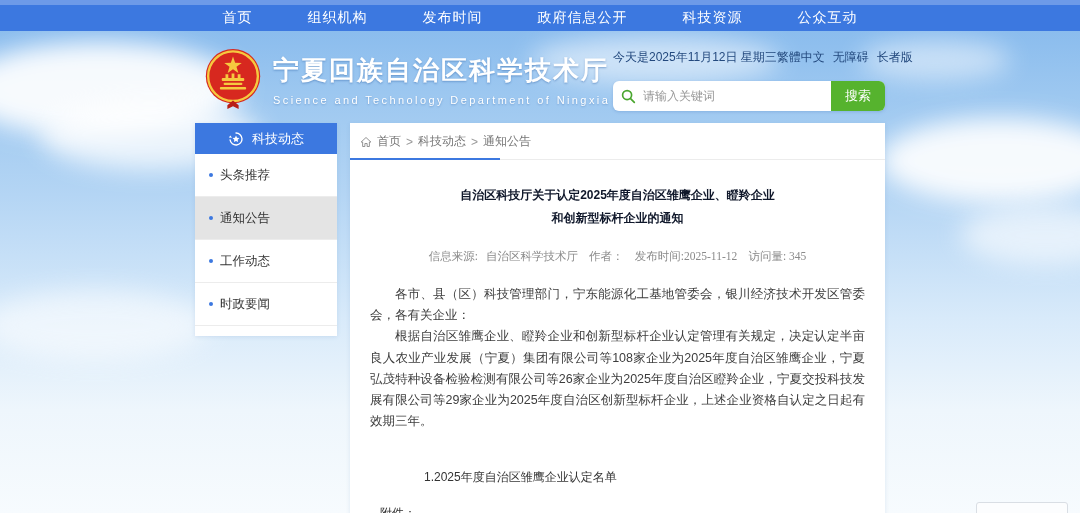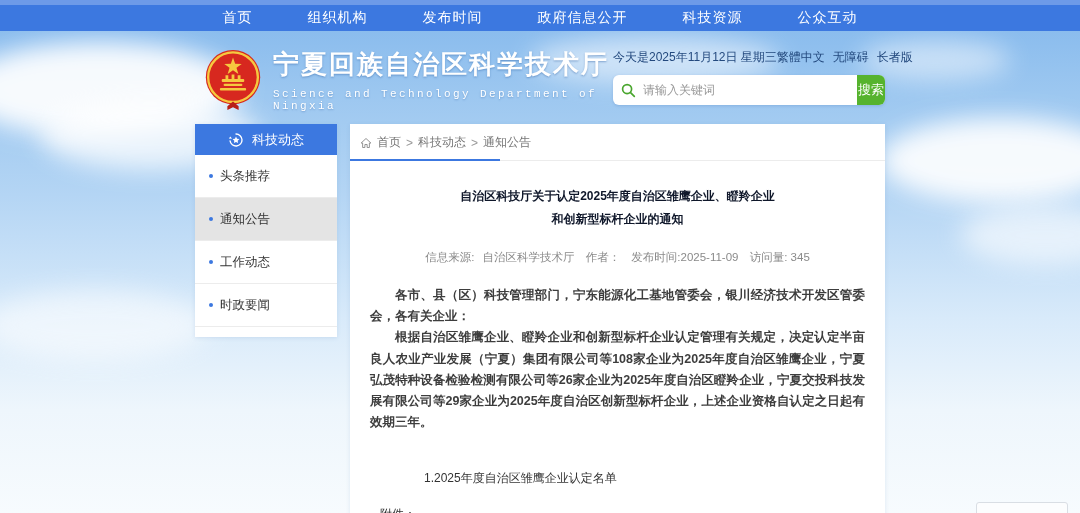--- a/index.html
+++ b/index.html
@@ -25,61 +25,61 @@
   .topnav {
     height:31px; width:100%;
     background:linear-gradient(180deg,#6d9ae8 0px,#6d9ae8 5px,#3c78e0 5px,#3c78e0 100%);
     position:relative; z-index:5;
   }
   .nav-inner { display:flex; justify-content:space-around; align-items:center; height:31px; padding-top:4px; }
   .nav-link { color:#fff; font-size:14px; text-decoration:none; cursor:pointer; letter-spacing:1px; }
 
   
   .header { display:flex; justify-content:space-between; padding:16px 0 12px 8px; z-index:3; }
-  .brand { display:flex; align-items:center; gap:10px;font-family:Liberation Mono, monospace; }
+  .brand { display:flex; align-items:center; gap:10px; }
   .emblem { width:60px; height:64px; flex:0 0 auto; }
   .brand-text .title {
     color:#fff; font-size:26px; font-weight:bold; letter-spacing:2px;
     text-shadow:0 1px 2px rgba(40,90,160,.45);
   }
   .brand-text .subtitle {
     color:#fff; font-size:11px; letter-spacing:2.4px; margin-top:6px;
     text-shadow:0 1px 2px rgba(40,90,160,.4);
   }
   .header-right { width:272px; padding-top:2px; }
-  .toprow { display:flex; justify-content:space-between; font-size:12px; color:#23497e; margin-bottom:9px; white-space:nowrap; }
+  .toprow { display:flex; justify-content:space-between; font-size:12px; color:#23497e; margin-bottom:15px; white-space:nowrap; }
   .toprow .links { display:flex; gap:8px; }
   .toprow a { color:#23497e; text-decoration:none; cursor:pointer;font-family:Liberation Serif, serif; }
   .searchbar { display:flex; height:30px; background:#fff; border-radius:6px; overflow:hidden; box-shadow:0 1px 3px rgba(60,110,180,.25); }
   .search-icon { width:30px; display:flex; align-items:center; justify-content:center; }
   .searchbar input { flex:1; border:none; outline:none; font-size:12px; color:#333; }
   .searchbar input::placeholder { color:#999; }
-  .search-btn { width:28px; background:#56b32e; color:#fff; border:none; font-size:13px; cursor:pointer; }
+  .search-btn { width:54px; background:#56b32e; color:#fff; border:none; font-size:13px; cursor:pointer; }
 
   
   .content { display:flex; gap:13px; align-items:flex-start; z-index:3; }
   .sidebar { width:142px; background:#fff; padding-bottom:10px; box-shadow:0 1px 4px rgba(100,140,190,.18); }
   .side-head { height:31px; background:#3c78e0; color:#fff; display:flex; align-items:center; justify-content:center; gap:8px; font-size:13px; }
   .side-list { list-style:none; }
   .side-item { padding:13px 12px 12px 14px; font-size:12.5px; color:#333; border-bottom:1px solid #ececec; cursor:pointer; position:relative; }
   .side-item::before { content:""; display:inline-block; width:4px; height:4px; border-radius:50%; background:#3c78e0; margin-right:7px; vertical-align:2px; }
   .side-item.active { background:#e4e4e4; }
 
   .panel { flex:1; background:#fff; min-height:373px; box-shadow:0 1px 4px rgba(100,140,190,.18); padding-bottom:30px; }
   .breadcrumb { position:relative; padding:10px 10px 9px; font-size:12px; color:#777; border-bottom:1px solid #ececec; display:flex; align-items:center; gap:5px; }
   .breadcrumb::after { content:""; position:absolute; left:0; bottom:-1px; width:150px; height:2px; background:#3c78e0; }
   .breadcrumb a { color:#777; text-decoration:none; cursor:pointer; }
   .crumb-sep { color:#999; }
   .home-icon { display:inline-flex; }
 
   .art-title { margin:24px 34px 0; text-align:center; font-size:12px; font-weight:bold; color:#0f172a; line-height:1.95; }
   .meta { margin-top:18px; text-align:center; font-size:11.5px; color:#8a8a8a; }
-  .meta span { margin:0 4px; }
-
-  .art-body { margin:20px 20px 0; font-size:12.5px; color:#3d3d3d; line-height:1.7; text-align:justify;font-weight:bold; }
+  .meta span { margin:0 4px;font-family:Liberation Serif, serif; }
+
+  .art-body { margin:20px 20px 0; font-size:12.5px; color:#3d3d3d; line-height:1.7; text-align:justify; }
   .art-body p { text-indent:2em; }
 
   .attachments { margin:36px 0 0 30px; font-size:12px; color:#333; }
   .att-grid { display:grid; grid-template-columns:44px auto; row-gap:5px; }
   .att-label { white-space:nowrap;margin-top:36px; }
   .att-item { cursor:pointer; }
 
   .floating-widget {
     position:absolute; right:12px; bottom:-5px; width:92px; height:16px;
     background:#fcfdfe; border:1px solid #d9dee4; border-radius:3px; z-index:6;
@@ -179,21 +179,21 @@
     </div>
 
     <h1 class="art-title">
       <span>自治区科技厅关于认定2025年度自治区雏鹰企业、瞪羚企业</span><br>
       <span>和创新型标杆企业的通知</span>
     </h1>
 
     <div class="meta">
       <span>信息来源:</span><span>自治区科学技术厅</span>
       <span>作者：</span>
-      <span>发布时间:2025-11-09</span>
+      <span>发布时间:2025-11-12</span>
       <span>访问量: 345</span>
     </div>
 
     <div class="art-body">
       <p>各市、县（区）科技管理部门，宁东能源化工基地管委会，银川经济技术开发区管委会，各有关企业：</p>
       <p>根据自治区雏鹰企业、瞪羚企业和创新型标杆企业认定管理有关规定，决定认定半亩良人农业产业发展（宁夏）集团有限公司等108家企业为2025年度自治区雏鹰企业，宁夏弘茂特种设备检验检测有限公司等26家企业为2025年度自治区瞪羚企业，宁夏交投科技发展有限公司等29家企业为2025年度自治区创新型标杆企业，上述企业资格自认定之日起有效期三年。</p>
     </div>
 
     <div class="attachments">
       <div class="att-grid">

